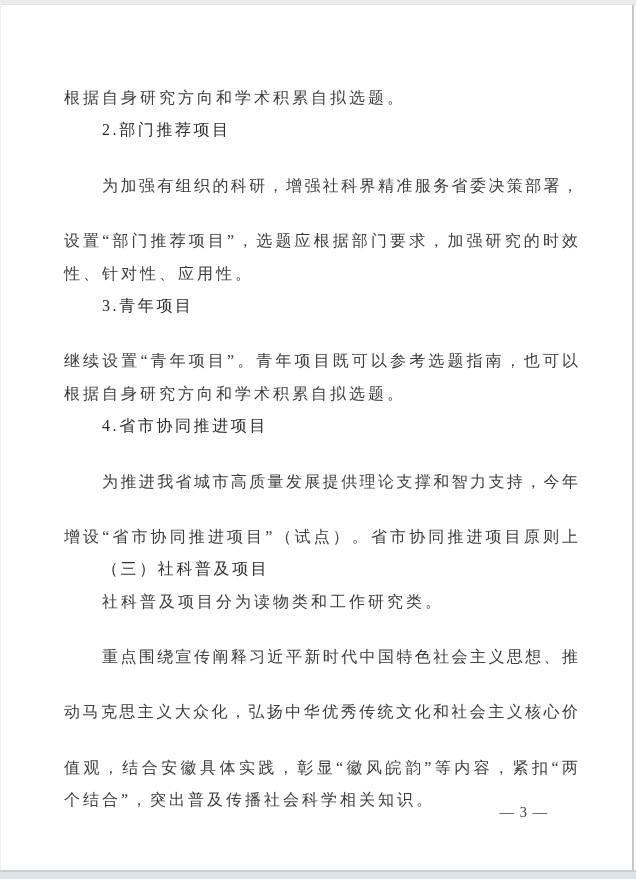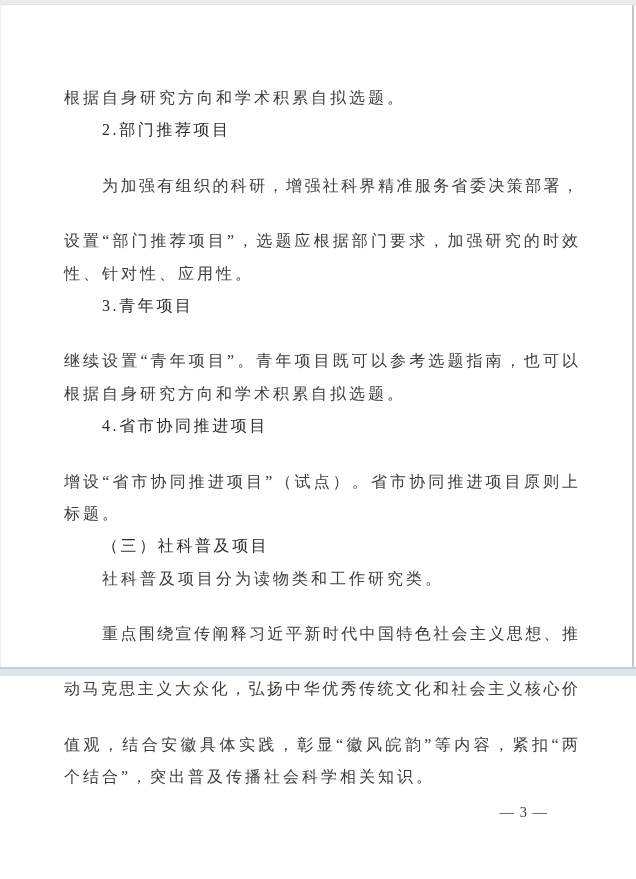--- a/index.html
+++ b/index.html
@@ -13,21 +13,21 @@
   }
   html, body { margin: 0; padding: 0; }
   body {
     width: 636px; height: 879px;
     background: var(--page-bg);
     font-family: "Liberation Serif", serif;
     overflow: hidden;
   }
   .page {
     position: relative;
-    width: 636px; height: 676px;
+    width: 636px; height: 879px;
     background: var(--page-bg);
   }
   .edge-top {
     position: absolute; top: 0; left: 0; right: 0;
     height: 4px;
     background: var(--edge-top);
     border-bottom: 1px solid #e2e2e2;
   }
   .edge-left {
     position: absolute; top: 4px; bottom: 8px; left: 0;
@@ -90,22 +90,22 @@
   <div class="content">
       <div class="line end">根据自身研究方向和学术积累自拟选题。</div>
       <div class="line heading indent">2.部门推荐项目</div>
       <div class="line full indent">为加强有组织的科研，增强社科界精准服务省委决策部署，</div>
       <div class="line full">设置“部门推荐项目”，选题应根据部门要求，加强研究的时效</div>
       <div class="line end">性、针对性、应用性。</div>
       <div class="line heading indent">3.青年项目</div>
       <div class="line full">继续设置“青年项目”。青年项目既可以参考选题指南，也可以</div>
       <div class="line end">根据自身研究方向和学术积累自拟选题。</div>
       <div class="line heading indent">4.省市协同推进项目</div>
+      <div class="line full indent">为推进我省城市高质量发展提供理论支撑和智力支持，今年</div>
       <div class="line full">增设“省市协同推进项目”（试点）。省市协同推进项目原则上</div>
-      <div class="line end">标题。</div>
       <div class="line heading indent">（三）社科普及项目</div>
       <div class="line end indent">社科普及项目分为读物类和工作研究类。</div>
       <div class="line full indent">重点围绕宣传阐释习近平新时代中国特色社会主义思想、推</div>
       <div class="line full">动马克思主义大众化，弘扬中华优秀传统文化和社会主义核心价</div>
       <div class="line full">值观，结合安徽具体实践，彰显“徽风皖韵”等内容，紧扣“两</div>
       <div class="line end">个结合”，突出普及传播社会科学相关知识。</div>
     </div>
 
   <div class="page-number">
     <span>— 3 —</span>

